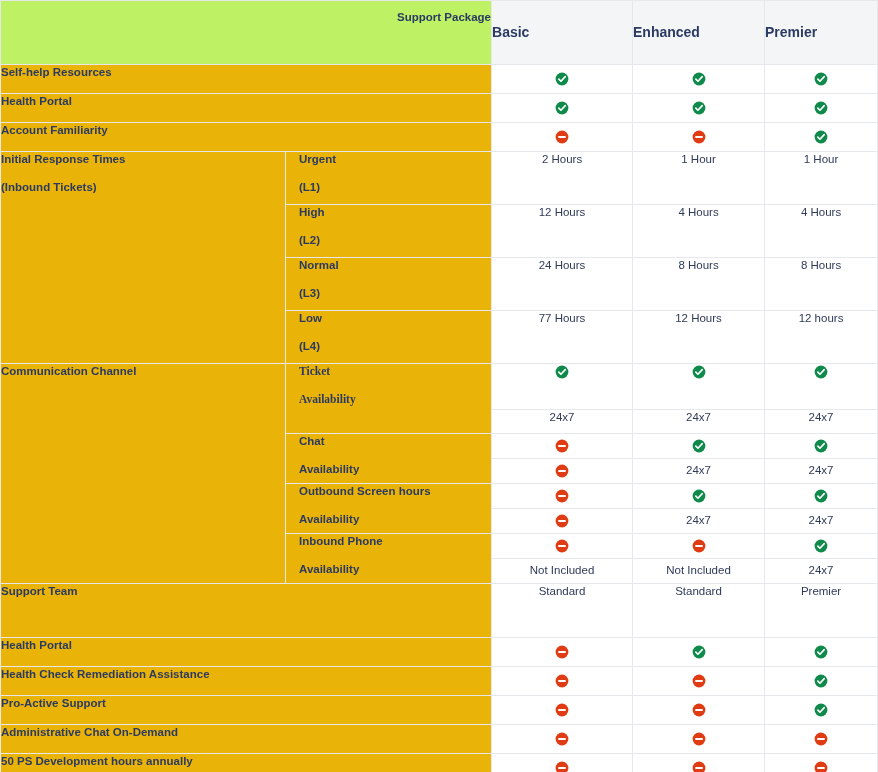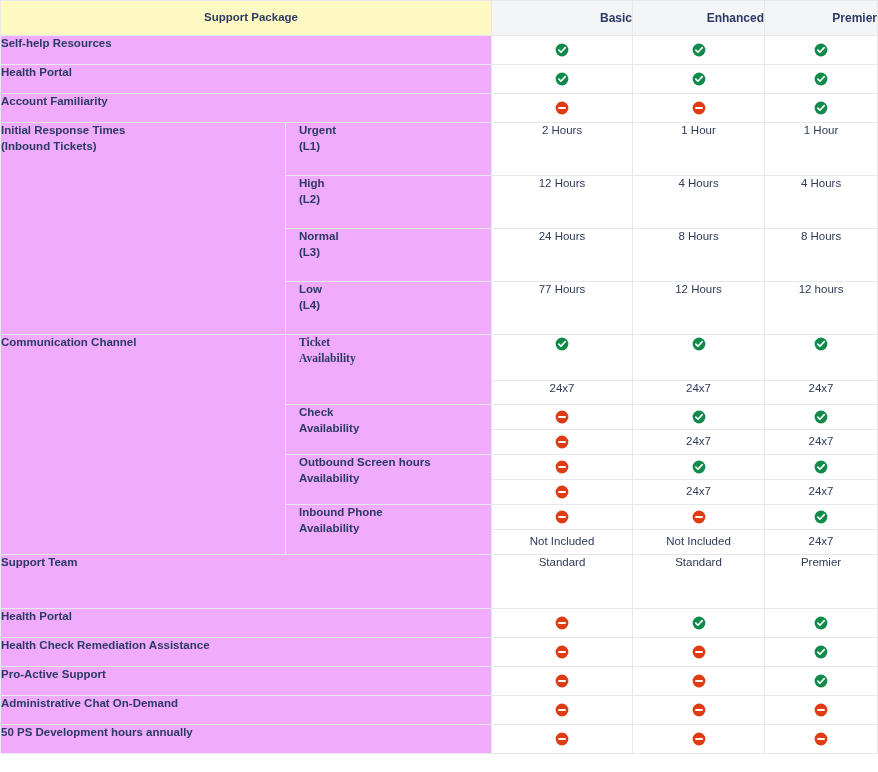--- a/index.html
+++ b/index.html
@@ -37,48 +37,48 @@
   table.cmp td, table.cmp th {
     border: 1px solid #e6e8ec;
     padding: 0;
     vertical-align: top;
     font-size: 11.5px;
     line-height: 1.35;
   }
 
   
   .lbl {
-    background: #f0abfc;
+    background: #eab308;
     color: #2b3a63;
     font-weight: bold;
     font-size: 11.5px;
     padding: 8px 0 8px 10px;
     text-align: left;
     vertical-align: top;
   }
   .lbl.pad-sub { padding-left: 13px; }
-  .lbl .l2 { display: block; margin-top: 0; }
+  .lbl .l2 { display: block; margin-top: 13px; }
 
   
   thead th.hdr-lbl {
-    background: #fef9c3;
+    background: #bef264;
     color: #2b3a63;
     font-weight: bold;
     font-size: 11.5px;
-    text-align: center;
+    text-align: right;
     padding: 9px 0 9px 10px;
     height: 14px;
   }
   thead th.hdr-plan {
     background: #f4f5f7;
     color: #2b3a63;
     font-weight: bold;
-    font-size: 12px;
-    text-align: right;
-    padding: 9px 0;
+    font-size: 14px;
+    text-align: left;
+    padding: 22px 0;
   }
 
   
   .val {
     background: #ffffff;
     text-align: center;
     color: #2e3a59;
     font-weight: normal;
     font-size: 11.5px;
     vertical-align: top;
@@ -265,21 +265,21 @@
         </td>
       </tr>
       <tr>
         <td class="val h-23">24x7</td>
         <td class="val h-23">24x7</td>
         <td class="val h-23">24x7</td>
       </tr>
 
       <tr>
         <td class="lbl pad-sub h-24" rowspan="2">
-          <span>Check</span>
+          <span>Chat</span>
           <span class="l2">Availability</span>
         </td>
         <td class="val mid h-24">
           <span class="icon"><svg viewBox="0 0 16 16" xmlns="http://www.w3.org/2000/svg">
                 <circle cx="8" cy="8" r="7.3" fill="#e03c14"></circle>
                 <rect x="3.7" y="6.9" width="8.6" height="2.2" rx="0.6" fill="#ffffff"></rect>
               </svg></span>
         </td>
         <td class="val mid h-24">
           <span class="icon"><svg viewBox="0 0 16 16" xmlns="http://www.w3.org/2000/svg">

